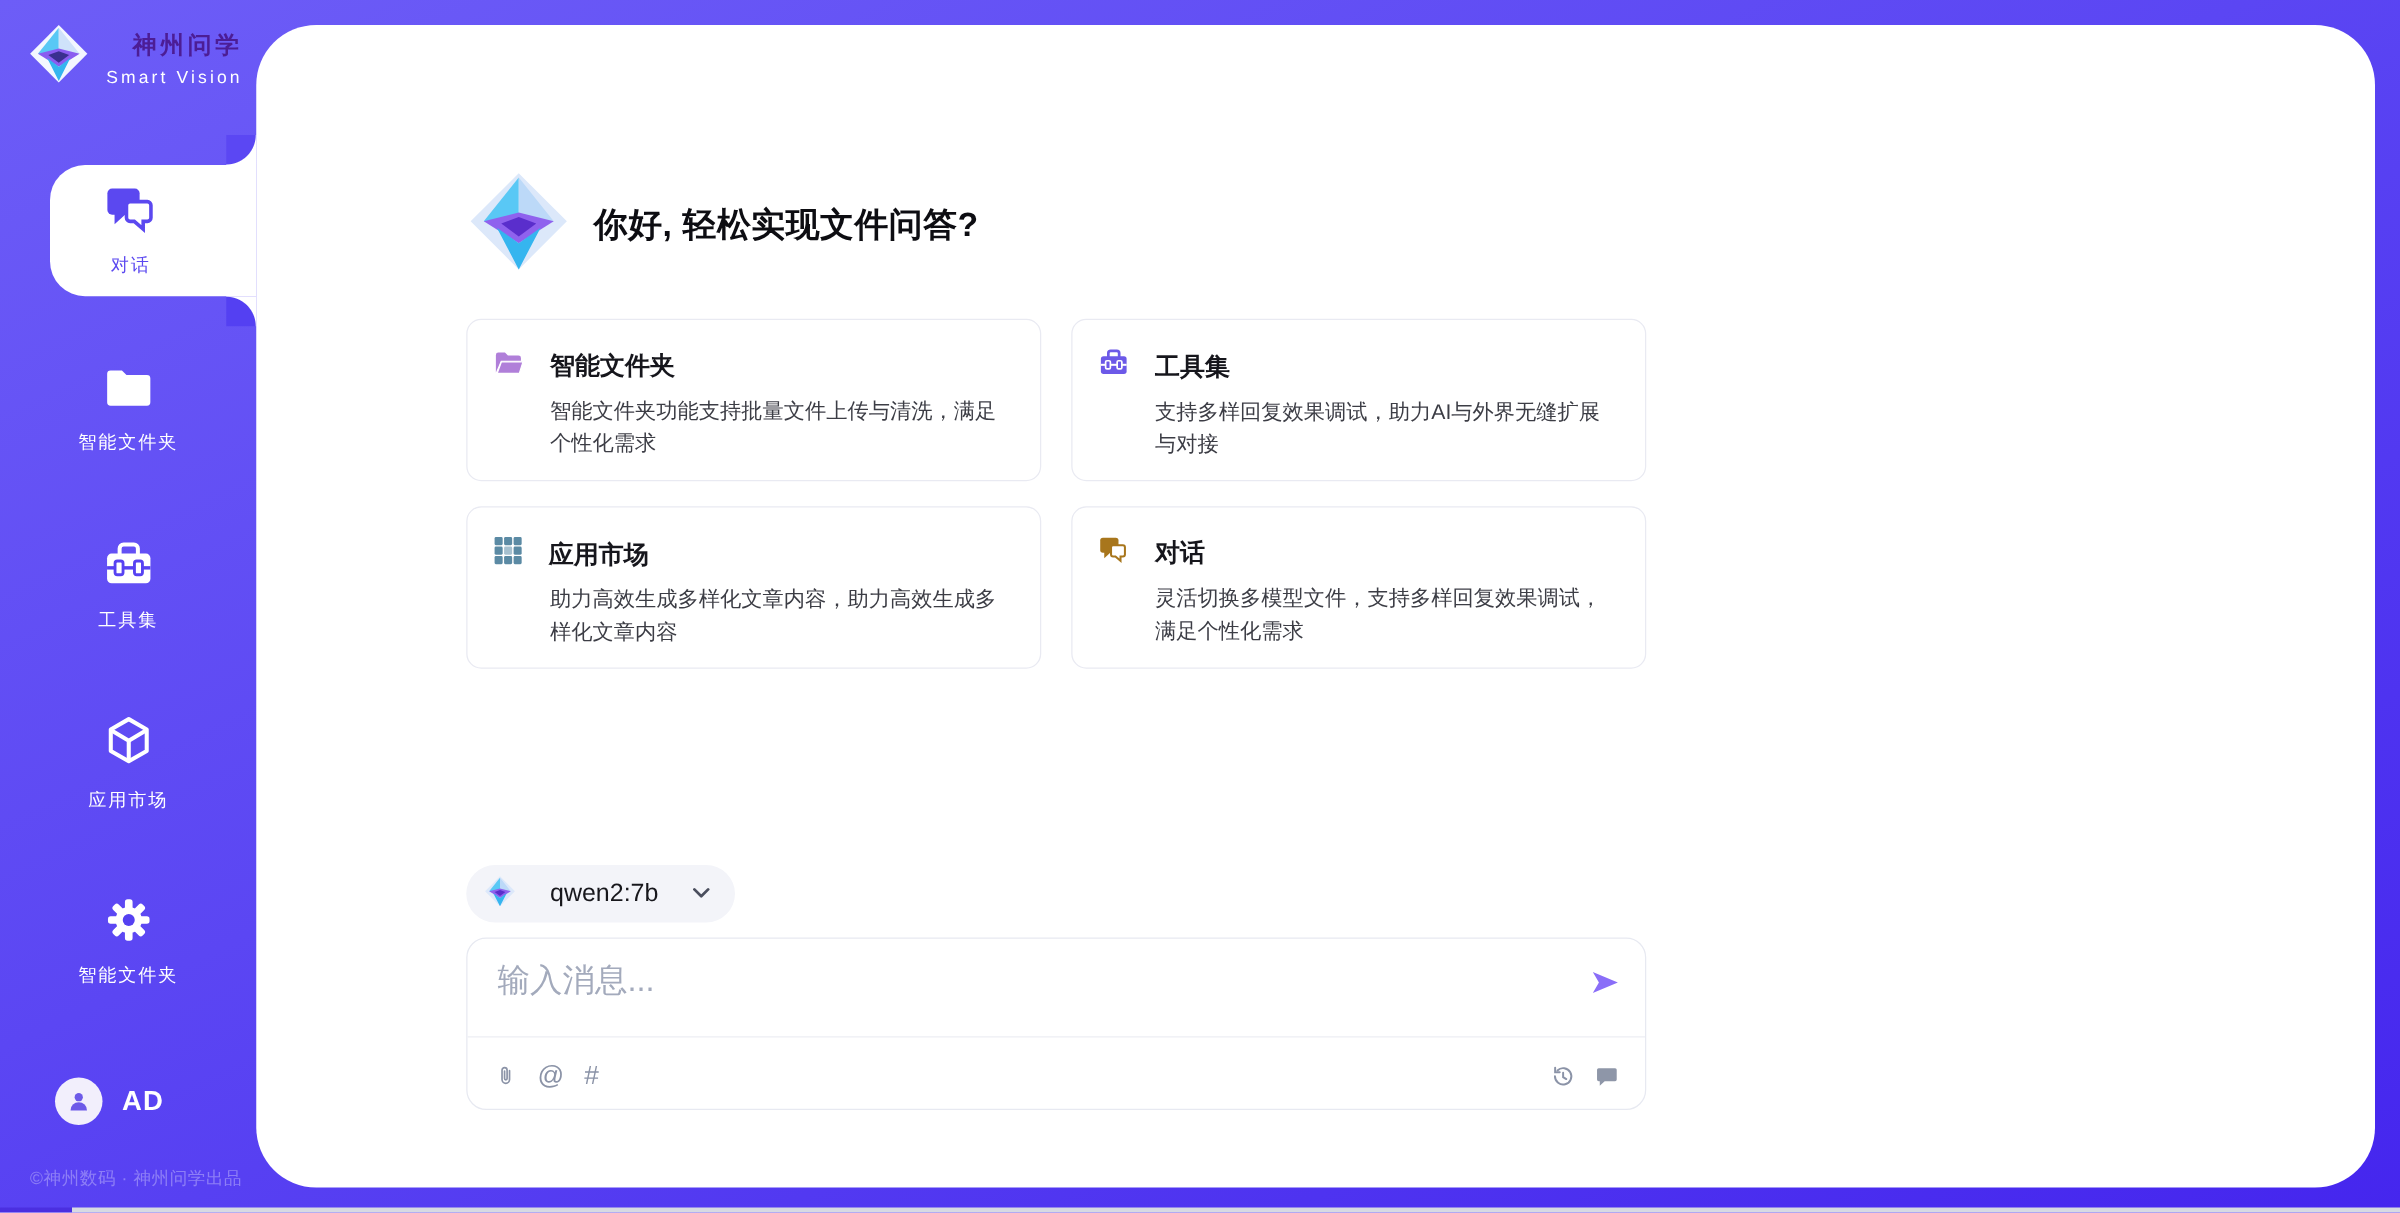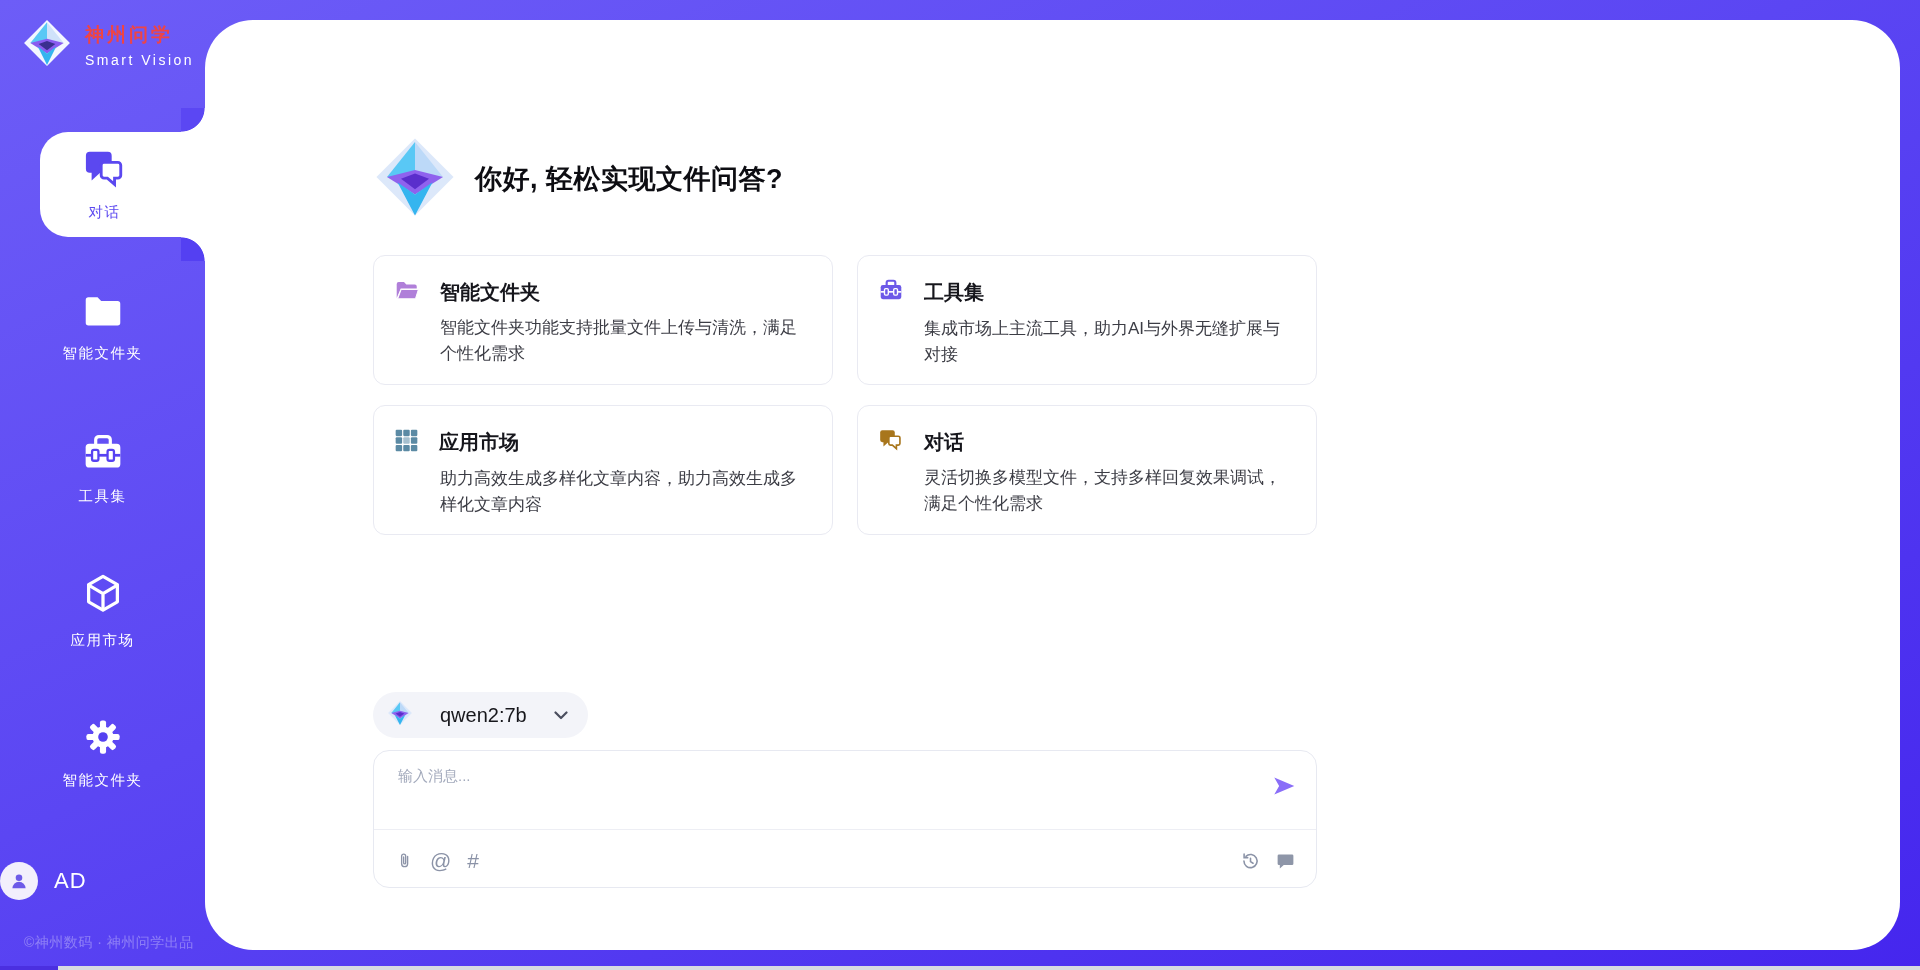--- a/index.html
+++ b/index.html
@@ -13,21 +13,21 @@
   
   .content {
     position:absolute; left:205px; top:20px; right:20px; bottom:20px;
     background:#ffffff; border-radius:48px;
   }
 
   
   .sidebar { position:absolute; left:0; top:0; width:205px; height:100%; z-index:3; }
 
   .brand { position:absolute; left:22px; top:18px; display:flex; align-items:center; gap:13px; }
-  .brand-text .brand-name { color:#ef4444; font-size:19px; font-weight:bold; letter-spacing:3px; }
+  .brand-text .brand-name { color:#4c1d95; font-size:19px; font-weight:bold; letter-spacing:3px;text-align:right; }
   .brand-text .brand-sub  { color:#fff; font-size:14px; letter-spacing:2.5px; margin-top:4px; }
 
   .nav { position:absolute; top:132px; left:0; width:205px; }
   .nav-item {
     width:205px; height:105px; margin-bottom:37px;
     display:flex; flex-direction:column; align-items:center; justify-content:center;
     gap:9px; color:#ffffff; cursor:pointer;
   }
   .nav-label { font-size:14.5px; letter-spacing:1.5px; }
   .nav-item.active {
@@ -36,21 +36,21 @@
   }
   .nav-item.active > * { transform:translateX(-18px); }
 
   
   .tab-corner { position:absolute; left:181px; width:24px; height:24px; z-index:4; }
   .tab-corner.top    { top:108px; background:radial-gradient(circle 24px at 0 0,   #5b47f3 23.2px, #ffffff 24px); }
   .tab-corner.bottom { top:237px; background:radial-gradient(circle 24px at 0 100%,#5440f2 23.2px, #ffffff 24px); }
 
   .user-row {
     position:absolute; left:0; bottom:70px; width:175px;
-    display:flex; align-items:center; justify-content:flex-start; gap:16px; cursor:pointer;
+    display:flex; align-items:center; justify-content:center; gap:16px; cursor:pointer;font-weight:bold;
   }
   .avatar { width:38px; height:38px; border-radius:50%; background:#f2effc;
             display:flex; align-items:center; justify-content:center; }
   .user-name { color:#ffffff; font-size:22px; letter-spacing:1px; }
 
   .copyright {
     position:absolute; left:24px; bottom:18px; width:190px;
     color:rgba(255,255,255,0.32); font-size:14px; letter-spacing:0.5px; white-space:nowrap;
   }
 
@@ -80,21 +80,21 @@
   .model-name { font-size:20px; color:#17171c; }
 
   
   .composer {
     position:absolute; left:373px; top:750px; width:944px; height:138px;
     background:#ffffff; border:1.5px solid #e7e9f1; border-radius:16px;
   }
   .composer textarea {
     position:absolute; left:24px; top:16px; width:840px; height:58px;
     border:0; outline:0; resize:none; background:transparent;
-    font-family:"Liberation Sans", sans-serif; font-size:15px; color:#000000;
+    font-family:"Liberation Sans", sans-serif; font-size:26px; color:#000000;
   }
   .composer textarea::placeholder { color:#a3aabc; }
   .send-btn { position:absolute; right:18px; top:22px; width:28px; height:28px;
               border:0; background:transparent; cursor:pointer; }
   .composer-divider { position:absolute; left:0; right:0; top:78px; height:1px; background:#edeef4; }
   .composer-tools { position:absolute; left:22px; bottom:15px; display:flex; align-items:center; gap:16px; color:#8b93a7; }
   .tool-symbol { font-size:21px; line-height:22px; cursor:pointer; }
   .composer-right { position:absolute; right:20px; bottom:15px; display:flex; align-items:center; gap:14px; }
   .icon-btn { border:0; background:transparent; cursor:pointer; display:flex; }
 
@@ -244,21 +244,21 @@
         <svg width="26" height="25" viewBox="0 0 48 46">
           <rect x="16" y="5" width="16" height="13" rx="3.5" fill="none" stroke="#6c59e8" stroke-width="4"></rect>
           <rect x="5" y="13" width="38" height="26" rx="4" fill="#6c59e8"></rect>
           <rect x="5" y="24" width="38" height="3" fill="#ffffff"></rect>
           <rect x="12" y="19.5" width="7" height="12" rx="2" fill="#6c59e8" stroke="#ffffff" stroke-width="2.5"></rect>
           <rect x="29" y="19.5" width="7" height="12" rx="2" fill="#6c59e8" stroke="#ffffff" stroke-width="2.5"></rect>
         </svg>
       </span>
       <span class="card-title">工具集</span>
     </div>
-    <div class="card-desc">集成市场上主流工具，助力AI与外界无缝扩展与对接</div>
+    <div class="card-desc">支持多样回复效果调试，助力AI与外界无缝扩展与对接</div>
   </div>
 
   <div class="card">
     <div class="card-head">
       <span>
         <svg width="25" height="25" viewBox="0 0 24 24">
           <g fill="#5b8aa4">
             <rect x="1.6" y="1.6" width="6.2" height="6.2" rx="1"></rect>
             <rect x="8.9" y="1.6" width="6.2" height="6.2" rx="1"></rect>
             <rect x="16.2" y="1.6" width="6.2" height="6.2" rx="1"></rect>

